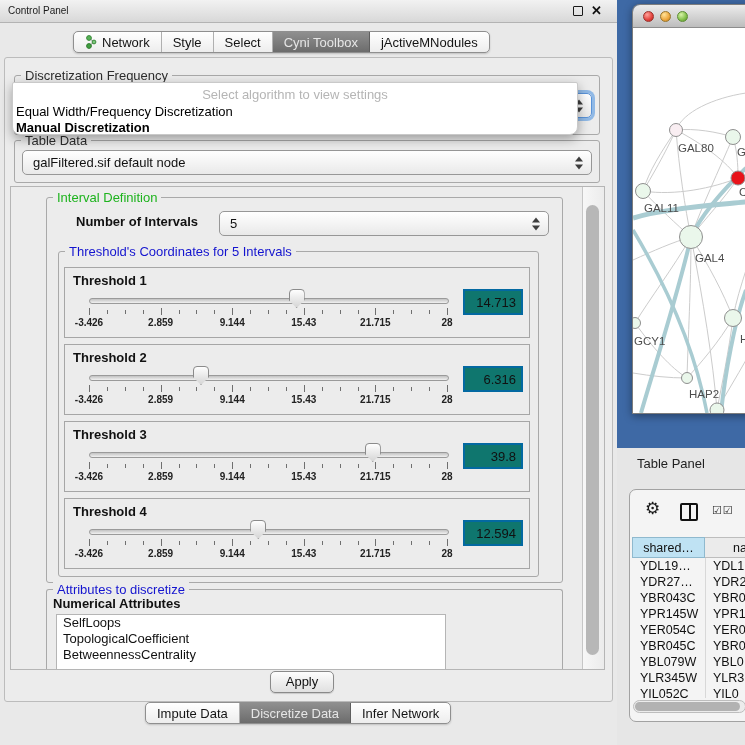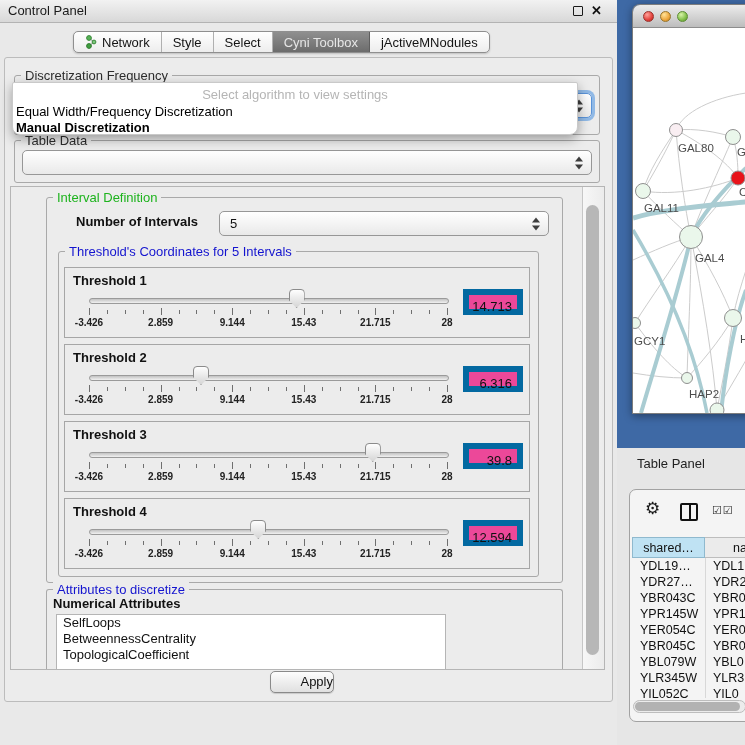--- a/index.html
+++ b/index.html
@@ -2,21 +2,21 @@
 <html><head>
 <meta charset="utf-8">
 <style>
   html,body{margin:0;padding:0;width:745px;height:745px;overflow:hidden;
     font-family:"Liberation Sans",sans-serif;background:#e9e9e9;}
   #screen{position:relative;width:745px;height:745px;background:#e9e9e9;}
 
   
   #titlebar{position:absolute;left:0;top:0;width:617px;height:22px;
     background:linear-gradient(#f2f2f2,#d8d8d8);border-bottom:1px solid #b3b3b3;}
-  #titlebar .ttl{position:absolute;left:8px;top:0;line-height:22px;font-size:13px;color:#1a1a1a;}
+  #titlebar .ttl{position:absolute;left:8px;top:0;line-height:22px;font-size:10px;color:#1a1a1a;}
   #float-ic{position:absolute;left:573px;top:6px;width:8px;height:8px;border:1.6px solid #1a1a1a;border-radius:1px;}
   #close-ic{position:absolute;left:591px;top:3px;font-size:13px;font-weight:bold;color:#111;}
 
   
   .segbar{position:absolute;display:inline-flex;height:20px;border:1px solid #8f8f8f;
     border-radius:5px;overflow:hidden;background:linear-gradient(#ffffff,#ededed);
     box-shadow:0 1px 2px rgba(0,0,0,.18);}
   .seg{display:flex;align-items:center;gap:4px;padding:0 11px;font-size:13px;color:#141414;
     border-right:1px solid #b0b0b0;white-space:nowrap;}
   .seg:last-child{border-right:none;}
@@ -67,33 +67,33 @@
   .thr-track{position:absolute;left:24px;top:30px;width:358px;height:4px;border:1px solid #9a9a9a;
     border-radius:3px;background:linear-gradient(#c2c2c2,#f1f1f1);}
   .thr-thumb{position:absolute;top:21px;width:14px;height:17px;border:1px solid #8b8b8b;
     background:linear-gradient(#fefefe,#d6d6d6);border-radius:4px;
     clip-path:polygon(0 0,100% 0,100% 58%,50% 100%,0 58%);}
   .tick{position:absolute;width:1px;background:#6f6f6f;}
   .tick.major{top:40px;height:7px;}
   .tick.minor{top:42px;height:4px;}
   .tick-lab{position:absolute;top:49px;width:60px;text-align:center;font-size:10px;
     font-weight:bold;color:#222;}
-  .thr-val{position:absolute;left:398px;top:21px;width:60px;height:26px;background:#ec4899;
-    border:6px solid #0369a1;font-size:13px;color:#111;text-align:right;line-height:24px;
+  .thr-val{position:absolute;left:398px;top:21px;width:60px;height:26px;background:#0f766e;
+    border:2px solid #0369a1;font-size:13px;color:#111;text-align:right;line-height:24px;
     padding-right:5px;box-sizing:border-box;}
 
   
   #attr-list{position:absolute;background:#fff;border:1px solid #b5b5b5;overflow:hidden;box-sizing:border-box;}
   .attr-item{font-size:13px;color:#111;line-height:16px;padding-left:6px;white-space:nowrap;}
   #attr-scroll{position:absolute;top:1px;width:11px;border-radius:5px;
     background:linear-gradient(90deg,#c2cad6,#9aa5b5);}
 
   #apply-btn{position:absolute;left:270px;top:671px;width:62px;height:20px;
     border:1px solid #8a8a8a;border-radius:5px;background:linear-gradient(#fdfdfd,#e0e0e0);
-    font-size:13px;color:#111;text-align:right;line-height:19px;box-shadow:0 1px 1px rgba(0,0,0,.15);}
+    font-size:13px;color:#111;text-align:center;line-height:19px;box-shadow:0 1px 1px rgba(0,0,0,.15);}
 
   
   #net-area{position:absolute;left:617px;top:0;width:128px;height:448px;background:#3e69a5;}
   #net-window{position:absolute;left:15px;top:4px;width:120px;height:408px;
     border:1px solid #7d7d7d;border-right:none;border-radius:8px 0 0 0;overflow:hidden;
     box-shadow:0 2px 8px rgba(0,0,0,.4);}
   #net-titlebar{position:absolute;left:0;top:0;width:100%;height:23px;
     background:linear-gradient(#ececec,#bdbdbd);border-bottom:1px solid #8d8d8d;box-sizing:border-box;}
   .light{position:absolute;top:6px;width:11px;height:11px;border-radius:50%;box-sizing:border-box;}
   .light.r{left:10px;background:radial-gradient(circle at 35% 30%,#ffa39b,#e2423c 60%,#ae201b);border:1px solid #99322d;}
@@ -174,20 +174,21 @@
     <div id="algo-options">
         <div class="opt">Equal Width/Frequency Discretization</div>
         <div class="opt b">Manual Discretization</div>
       </div>
   </div>
 
   <div class="group" style="left:14px;top:140px;width:586px;height:43px;">
     <span class="gtitle">Table Data</span>
   </div>
   <div class="combo" style="left:22px;top:150px;width:570px;">
+    <span>galFiltered.sif default node</span>
     <span class="spin"></span>
   </div>
 
   <div id="viewport">
 
     <div class="group" style="left:35px;top:10px;width:517px;height:386px;">
       <span class="gtitle t-green">Interval Definition</span>
     </div>
     <div style="position:absolute;left:65px;top:27px;font-size:13px;font-weight:bold;color:#111;">Number of Intervals</div>
     <div class="combo" style="left:208px;top:24px;width:330px;">
@@ -333,31 +334,42 @@
         </div>
       </div>
 
     <div class="group" style="left:35px;top:402px;width:517px;height:92px;border-bottom:none;border-radius:3px 3px 0 0;">
       <span class="gtitle t-blue">Attributes to discretize</span>
     </div>
     <div style="position:absolute;left:42px;top:409px;font-size:13px;font-weight:bold;color:#111;">Numerical Attributes</div>
     <div id="attr-list" style="left:45px;top:427px;width:390px;height:57px;">
       <div id="attr-scroll" style="left:468px;height:54px;"></div>
     <div class="attr-item">SelfLoops</div>
+        <div class="attr-item">TopologicalCoefficient</div>
         <div class="attr-item">BetweennessCentrality</div>
-        <div class="attr-item">TopologicalCoefficient</div>
       </div>
 
     <div id="vscroll">
       <div id="vthumb"></div>
     </div>
   </div>
 
   <div id="apply-btn">Apply</div>
 
+  <div id="bottom-tabs" class="segbar">
+      <div class="seg">
+        <span>Impute Data</span>
+      </div>
+      <div class="seg sel">
+        <span>Discretize Data</span>
+      </div>
+      <div class="seg">
+        <span>Infer Network</span>
+      </div>
+    </div>
 
   <div id="net-area">
     <div id="net-window">
       <div id="net-titlebar">
         <div class="light r"></div>
         <div class="light y"></div>
         <div class="light g"></div>
       </div>
       <div id="net-canvas">
         <svg id="net-svg" width="120" height="385">

